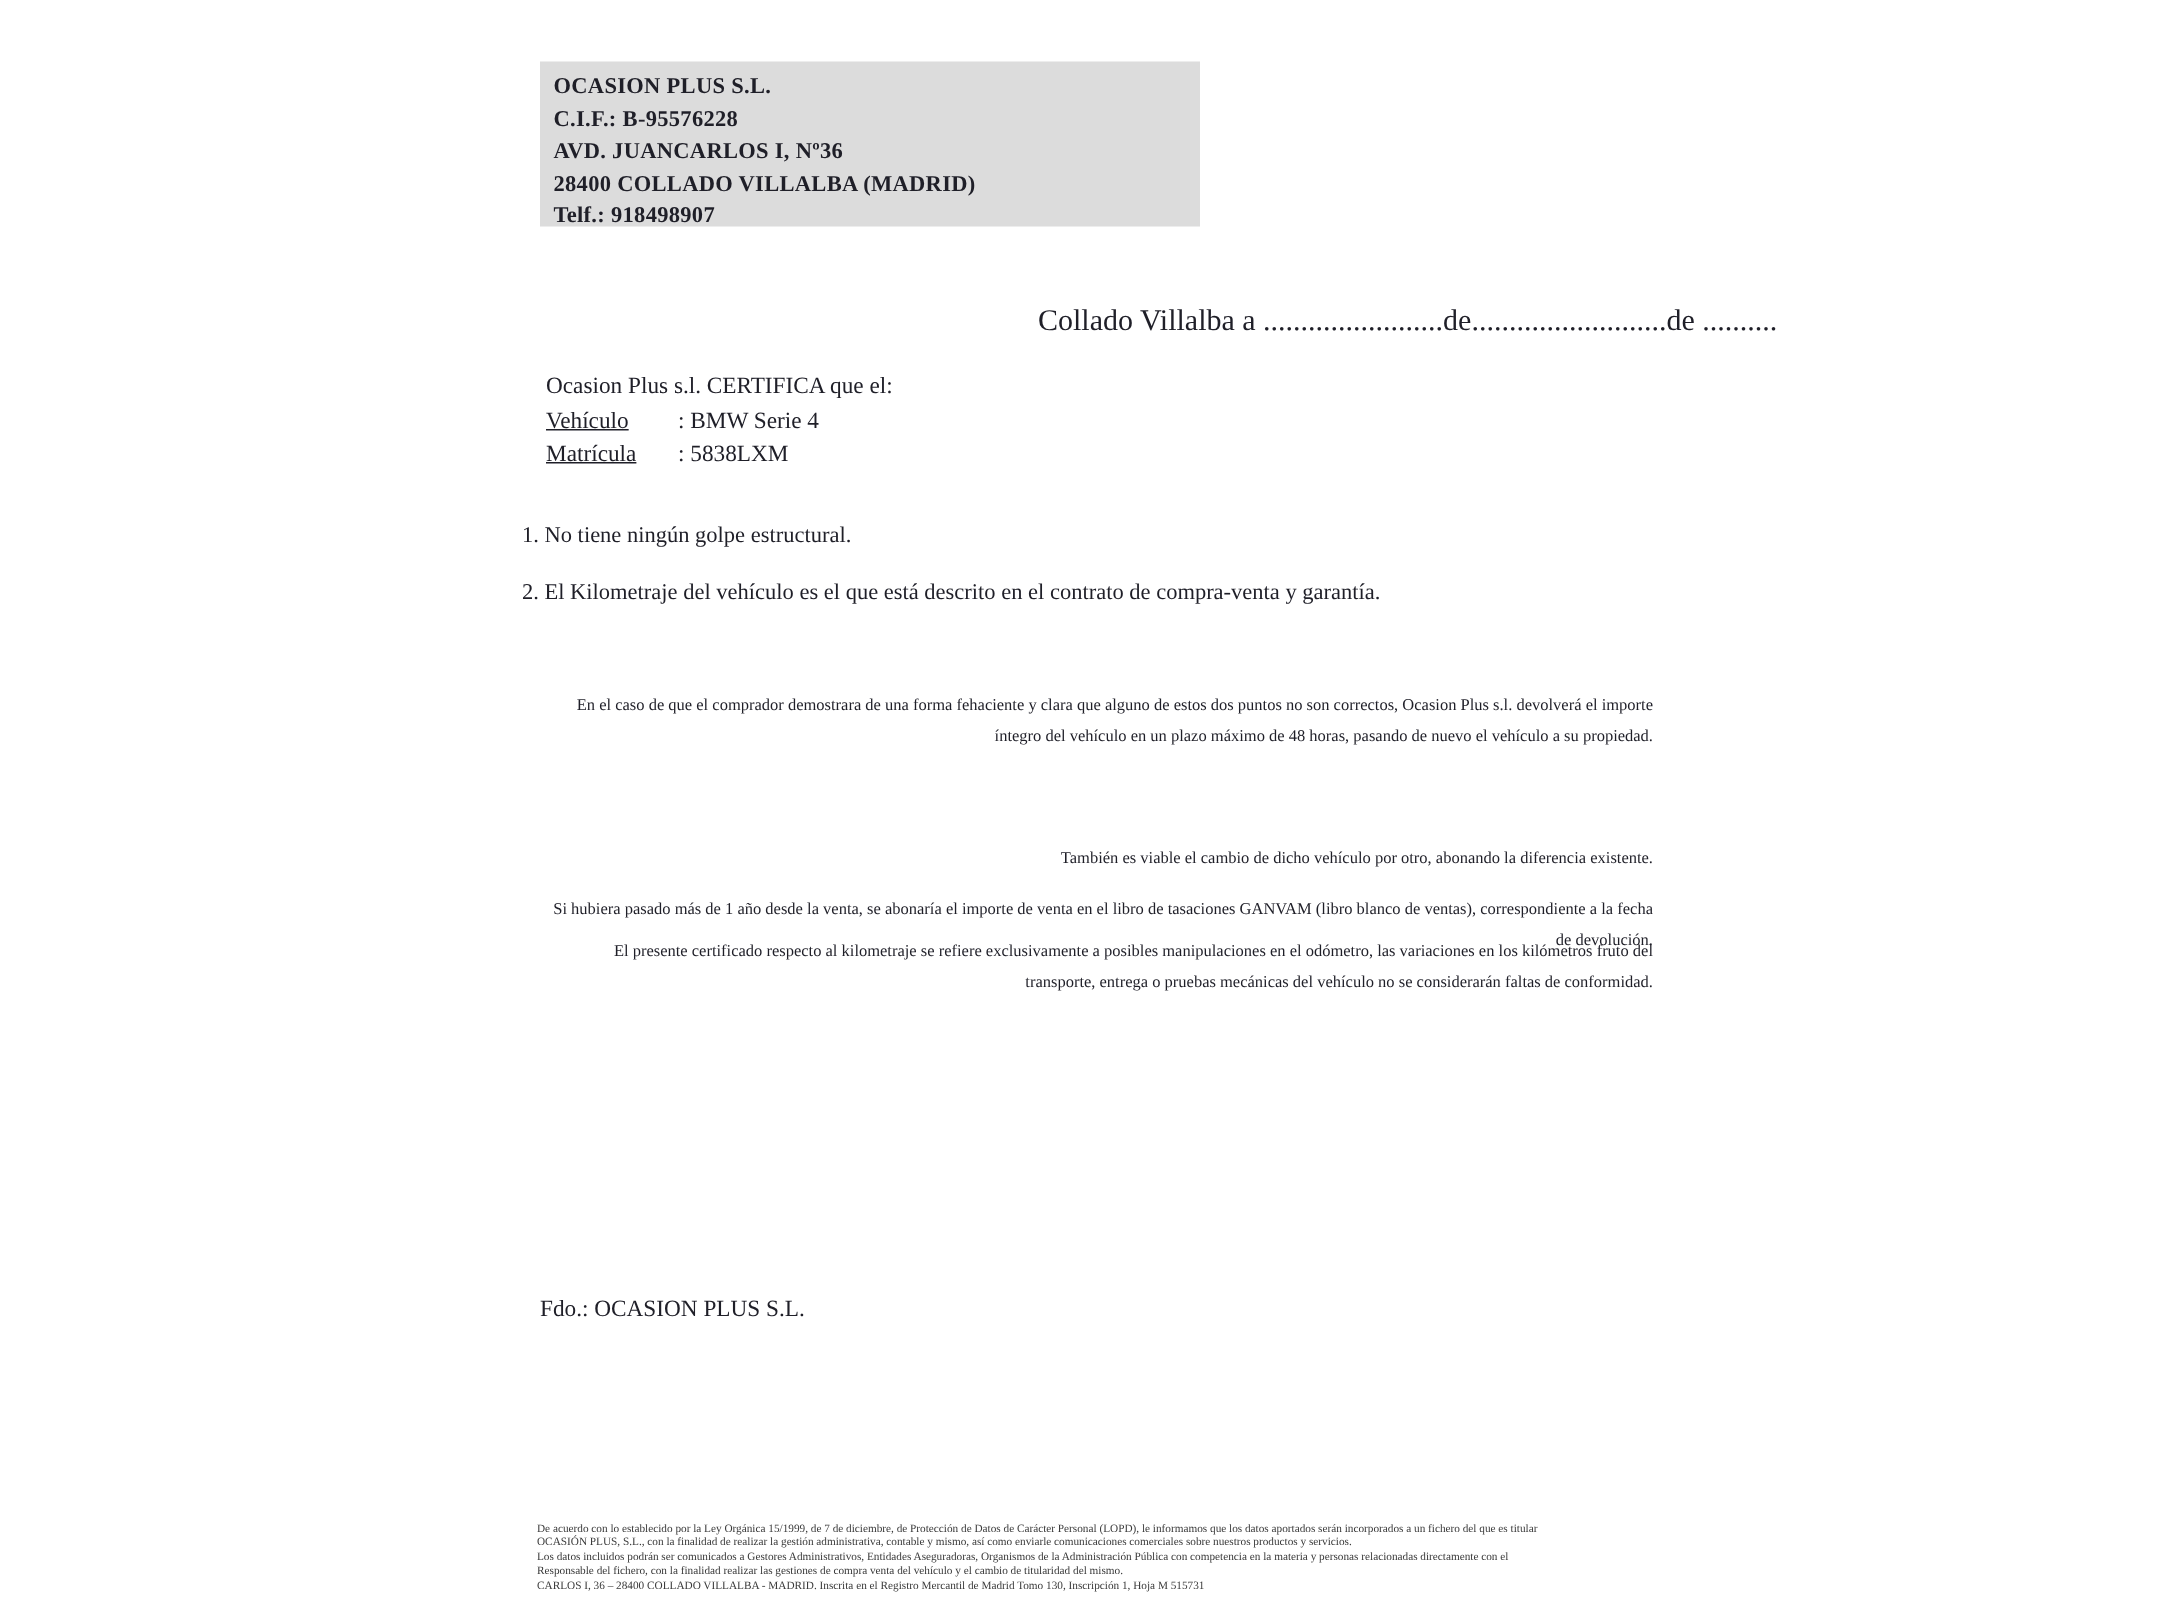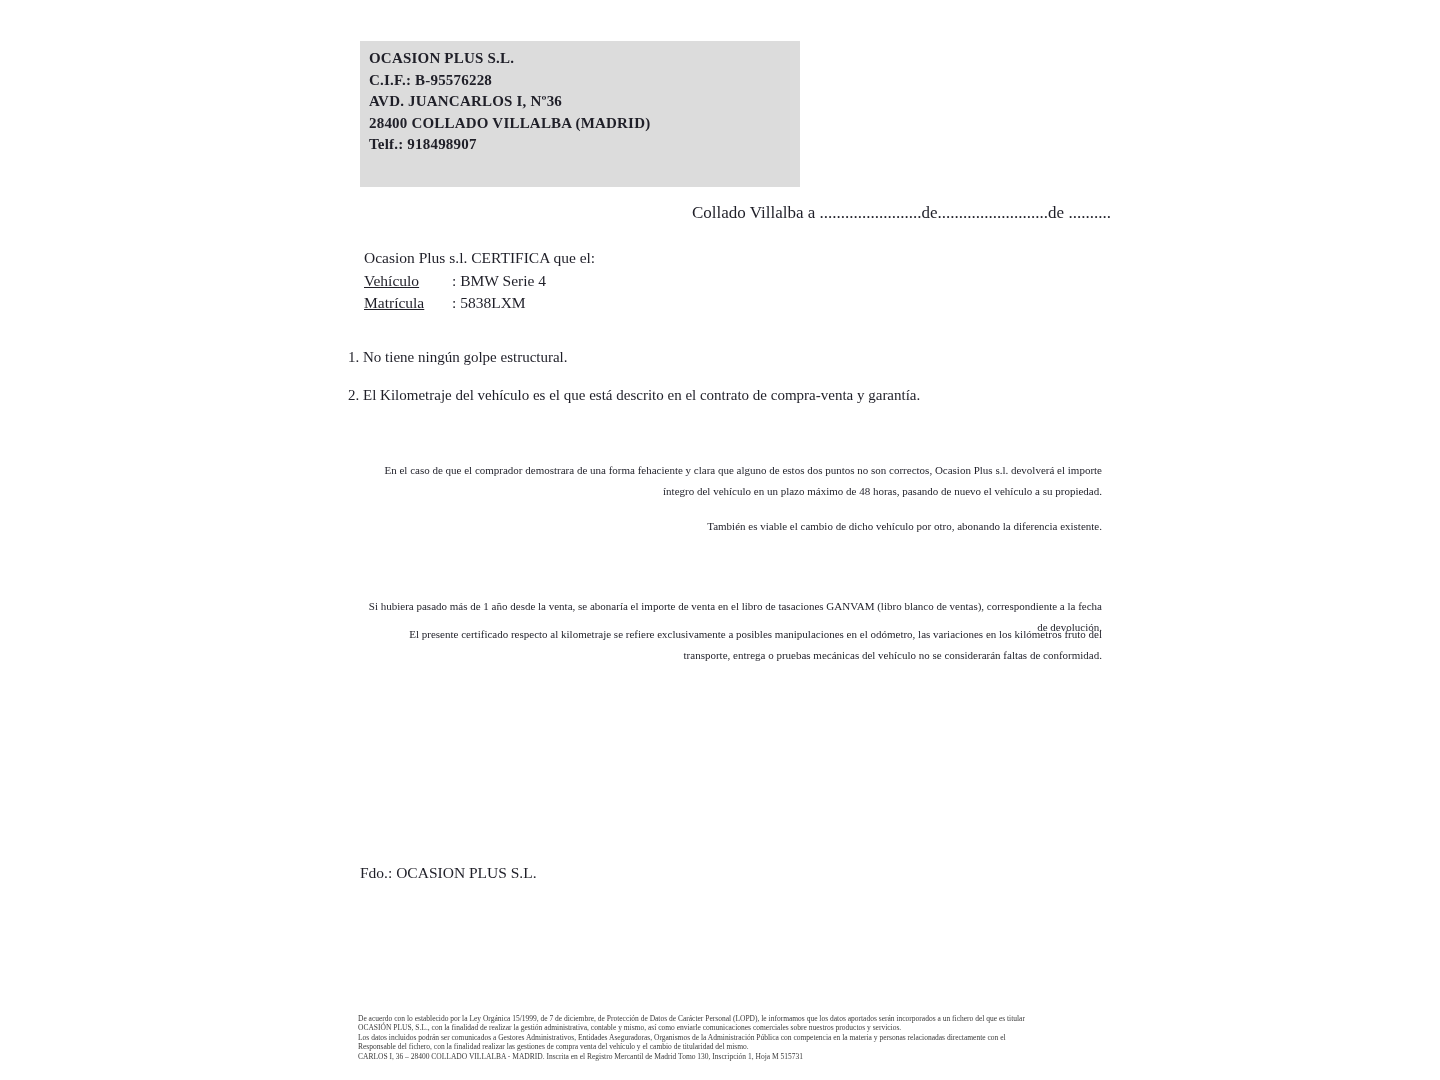--- a/index.html
+++ b/index.html
@@ -15,35 +15,35 @@
     color: #1f1f28;
     overflow: hidden;
   }
   .abs { position: absolute; }
 
   
   .doc-header {
     left: 360px;
     top: 41px;
     width: 440px;
-    height: 146px;
+    height: 110px;
     background: #dcdcdc;
     padding: 7px 0 0 9px;
     box-sizing: border-box;
     font-weight: bold;
     font-size: 15px;
     line-height: 21.5px;
     letter-spacing: 0.2px;
   }
 
   
   .date-line {
     left: 692px;
     top: 203px;
-    font-size: 17px;
+    font-size: 20px;
     white-space: nowrap;
   }
 
   
   .certify {
     left: 364px;
     top: 247px;
     font-size: 15.5px;
     line-height: 22.5px;
   }
@@ -67,21 +67,21 @@
 
   
   .para {
     left: 360px;
     width: 742px;
     font-size: 11px;
     line-height: 21px;
     text-align: right;
   }
   .para-1 { top: 460px; }
-  .para-2 { top: 516px; }
+  .para-2 { top: 562px; }
   .para-3 { top: 596px; }
   .para-4 { top: 624px; }
 
   
   .signature {
     left: 360px;
     top: 864px;
     font-size: 15.5px;
   }
 

